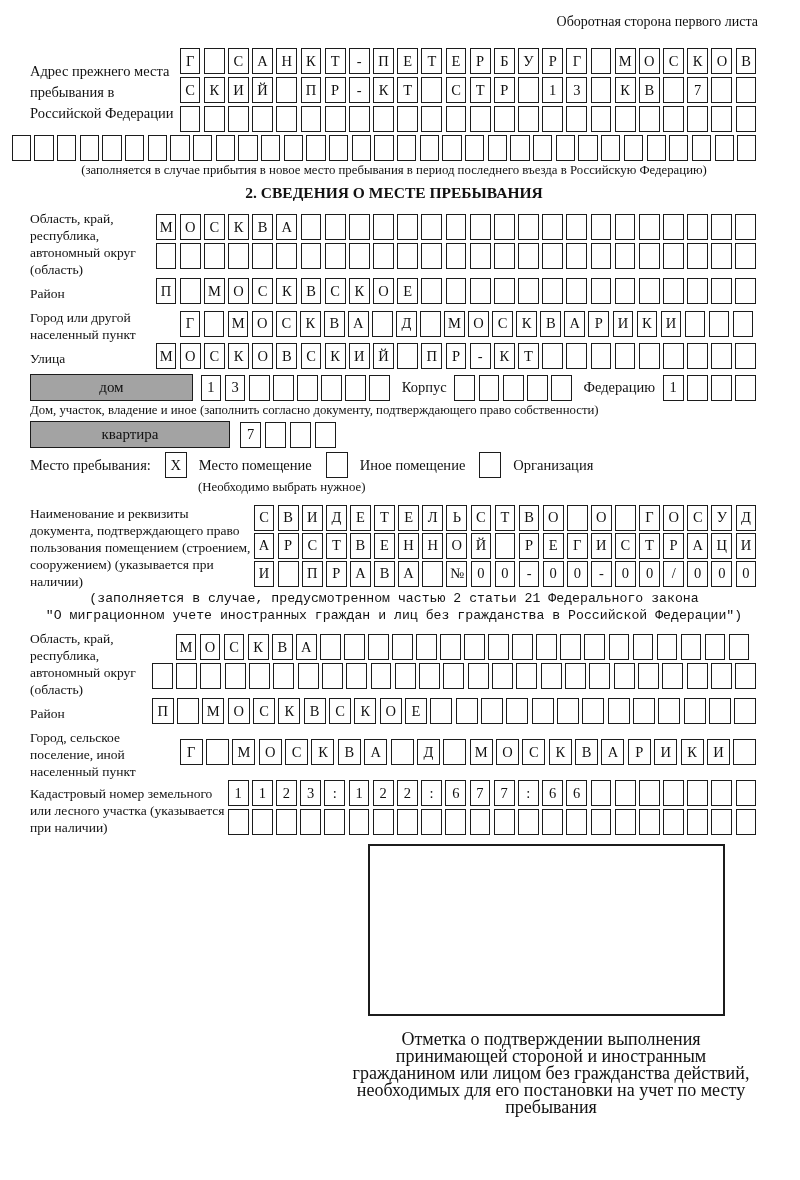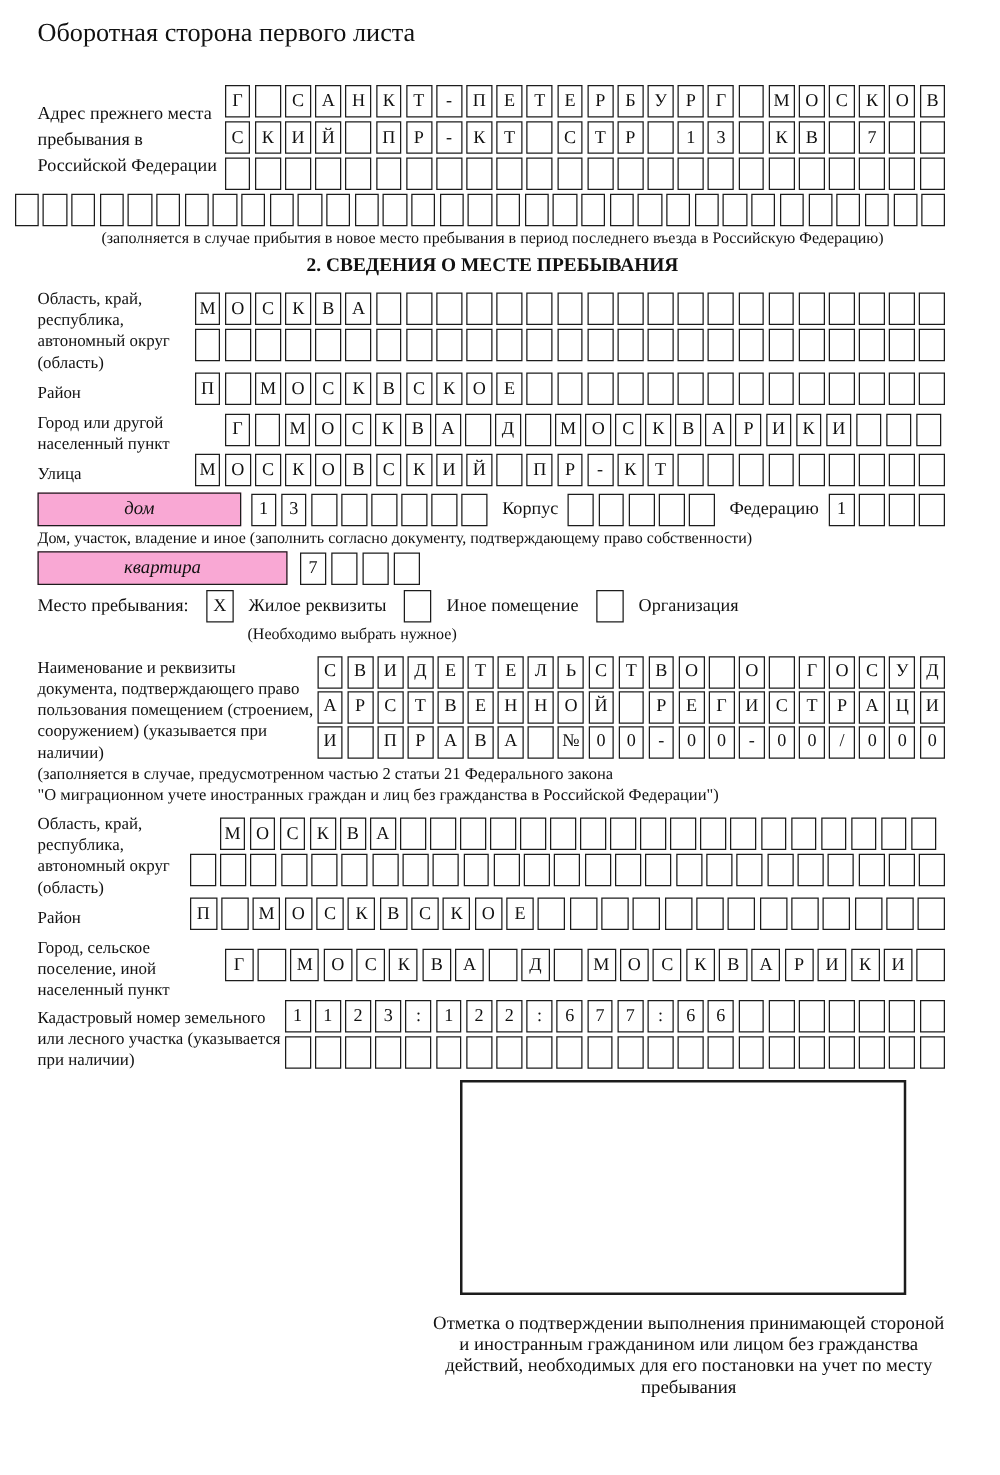--- a/index.html
+++ b/index.html
@@ -1,45 +1,45 @@
 <!DOCTYPE html>
 <html><head>
 <meta charset="utf-8">
 <style>
   html,body{margin:0;padding:0;background:#fff;}
   body{width:800px;height:1180px;overflow:hidden;font-family:"Liberation Serif","DejaVu Serif",serif;color:#111;}
   .page{box-sizing:border-box;width:800px;height:1180px;padding:14px 42px 0 30px;}
-  .hdr-right{font-size:21px;margin-bottom:29px;}
+  .hdr-right{text-align:right;font-size:14px;margin-bottom:18px;}
   .field-row{display:flex;align-items:center;}
   .flabel{font-size:13.5px;line-height:17px;flex:0 0 auto;padding-top:2px;}
   .flabel.s1{font-size:14.5px;line-height:21px;}
   .w148{width:148px;}.w124{width:124px;}.w120{width:120px;}.w222{width:222px;}.w196{width:196px;}
   .grid{flex:1 1 auto;}
   .cellrow{display:flex;margin-bottom:3px;}
   .cell{flex:1 1 0;height:26px;border:1.6px solid #1c1c1c;margin:0 1.7px;display:flex;align-items:center;justify-content:center;font-size:14.5px;background:#fff;box-sizing:border-box;}
   .gw577{width:577px;}.gw601{width:601px;}.gw605{width:605px;}.gw525{width:525px;}.gw503{width:503px;}
   .row4{width:748px;margin-left:-20px;margin-bottom:2px;}
   .ind24{margin-left:24px;width:577px;}
   .caption{font-size:12.8px;margin:1px 0 3px 0;}
   .center{text-align:center;}
   .sec-title{text-align:center;font-weight:bold;font-size:15.5px;margin:6px 0 6px 0;}
   .house-row{display:flex;align-items:center;margin:2px 0 2px 0;}
-  .box-label{height:27px;border:1.6px solid #1c1c1c;display:flex;align-items:center;justify-content:center;font-size:15px;box-sizing:border-box;background:#f9a8d4;font-style:italic;}
+  .box-label{height:27px;border:1.6px solid #1c1c1c;display:flex;align-items:center;justify-content:center;font-size:15px;box-sizing:border-box;background:#a3a3a3;}
   .bl163{width:163px;margin-right:6px;}
   .bl200{width:200px;margin-right:8px;text-align:right;}
   .inline-label{font-size:14.5px;margin:0 6px 0 10px;white-space:nowrap;}
   .cg{margin-bottom:0;}
   .cw193{width:193px;}.cw121{width:121px;}.cw97{width:97px;}.cw100{width:100px;}
   .place-row{display:flex;align-items:center;margin:4px 0 2px 0;font-size:14.5px;font-family:Liberation Serif, serif;}
   .checkbox{width:22px;height:26px;border:1.6px solid #1c1c1c;display:flex;align-items:center;justify-content:center;font-size:14.5px;box-sizing:border-box;margin:0 12px 0 14px;background:#fff;}
   .opt{white-space:nowrap;}
   .place-note{font-size:12.8px;margin:2px 0 8px 168px;}
-  .sub{text-align:left;font-size:13.2px;line-height:17px;}.mb4{margin-bottom:4px;}
+  .sub{text-align:center;font-size:13.2px;line-height:17px;font-family:Liberation Mono, monospace;}.mb4{margin-bottom:4px;}
   .stamp-box{width:357px;height:172px;border:2px solid #1c1c1c;margin:6px 0 6px 338px;box-sizing:border-box;background:#fff;}
-  .stamp-caption{width:410px;margin-left:316px;text-align:center;font-size:15px;line-height:17px;margin-top:15px;}
+  .stamp-caption{width:410px;margin-left:316px;text-align:center;font-size:18px;line-height:17px;margin-top:15px;}
   .doc-row{margin-bottom:2px;}
 </style>
 </head>
 <body>
 
 <div class="page">
 
   <div class="hdr-right">Оборотная сторона первого листа</div>
 
   <div class="field-row">
@@ -343,36 +343,36 @@
         <span class="cell"></span>
       </div>
     <div class="inline-label">Федерацию</div>
     <div class="cellrow cg cw97">
         <span class="cell">1</span>
         <span class="cell"></span>
         <span class="cell"></span>
         <span class="cell"></span>
       </div>
   </div>
-  <div class="caption">Дом, участок, владение и иное (заполнить согласно документу, подтверждающему право собственности)</div>
+  <div class="caption">Дом, участок, владение и иное (заполнить согласно документу, подтверждающего право собственности)</div>
 
   <div class="house-row">
     <div class="box-label bl200">квартира</div>
     <div class="cellrow cg cw100">
         <span class="cell">7</span>
         <span class="cell"></span>
         <span class="cell"></span>
         <span class="cell"></span>
       </div>
   </div>
 
   <div class="place-row">
     <span>Место пребывания:</span>
     <span class="checkbox">X</span>
-    <span class="opt">Жилое реквизиты</span>
+    <span class="opt">Место помещение</span>
     <span class="checkbox"></span>
     <span class="opt">Иное помещение</span>
     <span class="checkbox"></span>
     <span class="opt">Организация</span>
   </div>
   <div class="place-note">(Необходимо выбрать нужное)</div>
 
   <div class="field-row">
     <div class="flabel w222">Наименование и реквизиты документа, подтверждающего право пользования помещением (строением, сооружением) (указывается при наличии)</div>
     <div class="grid gw503">

